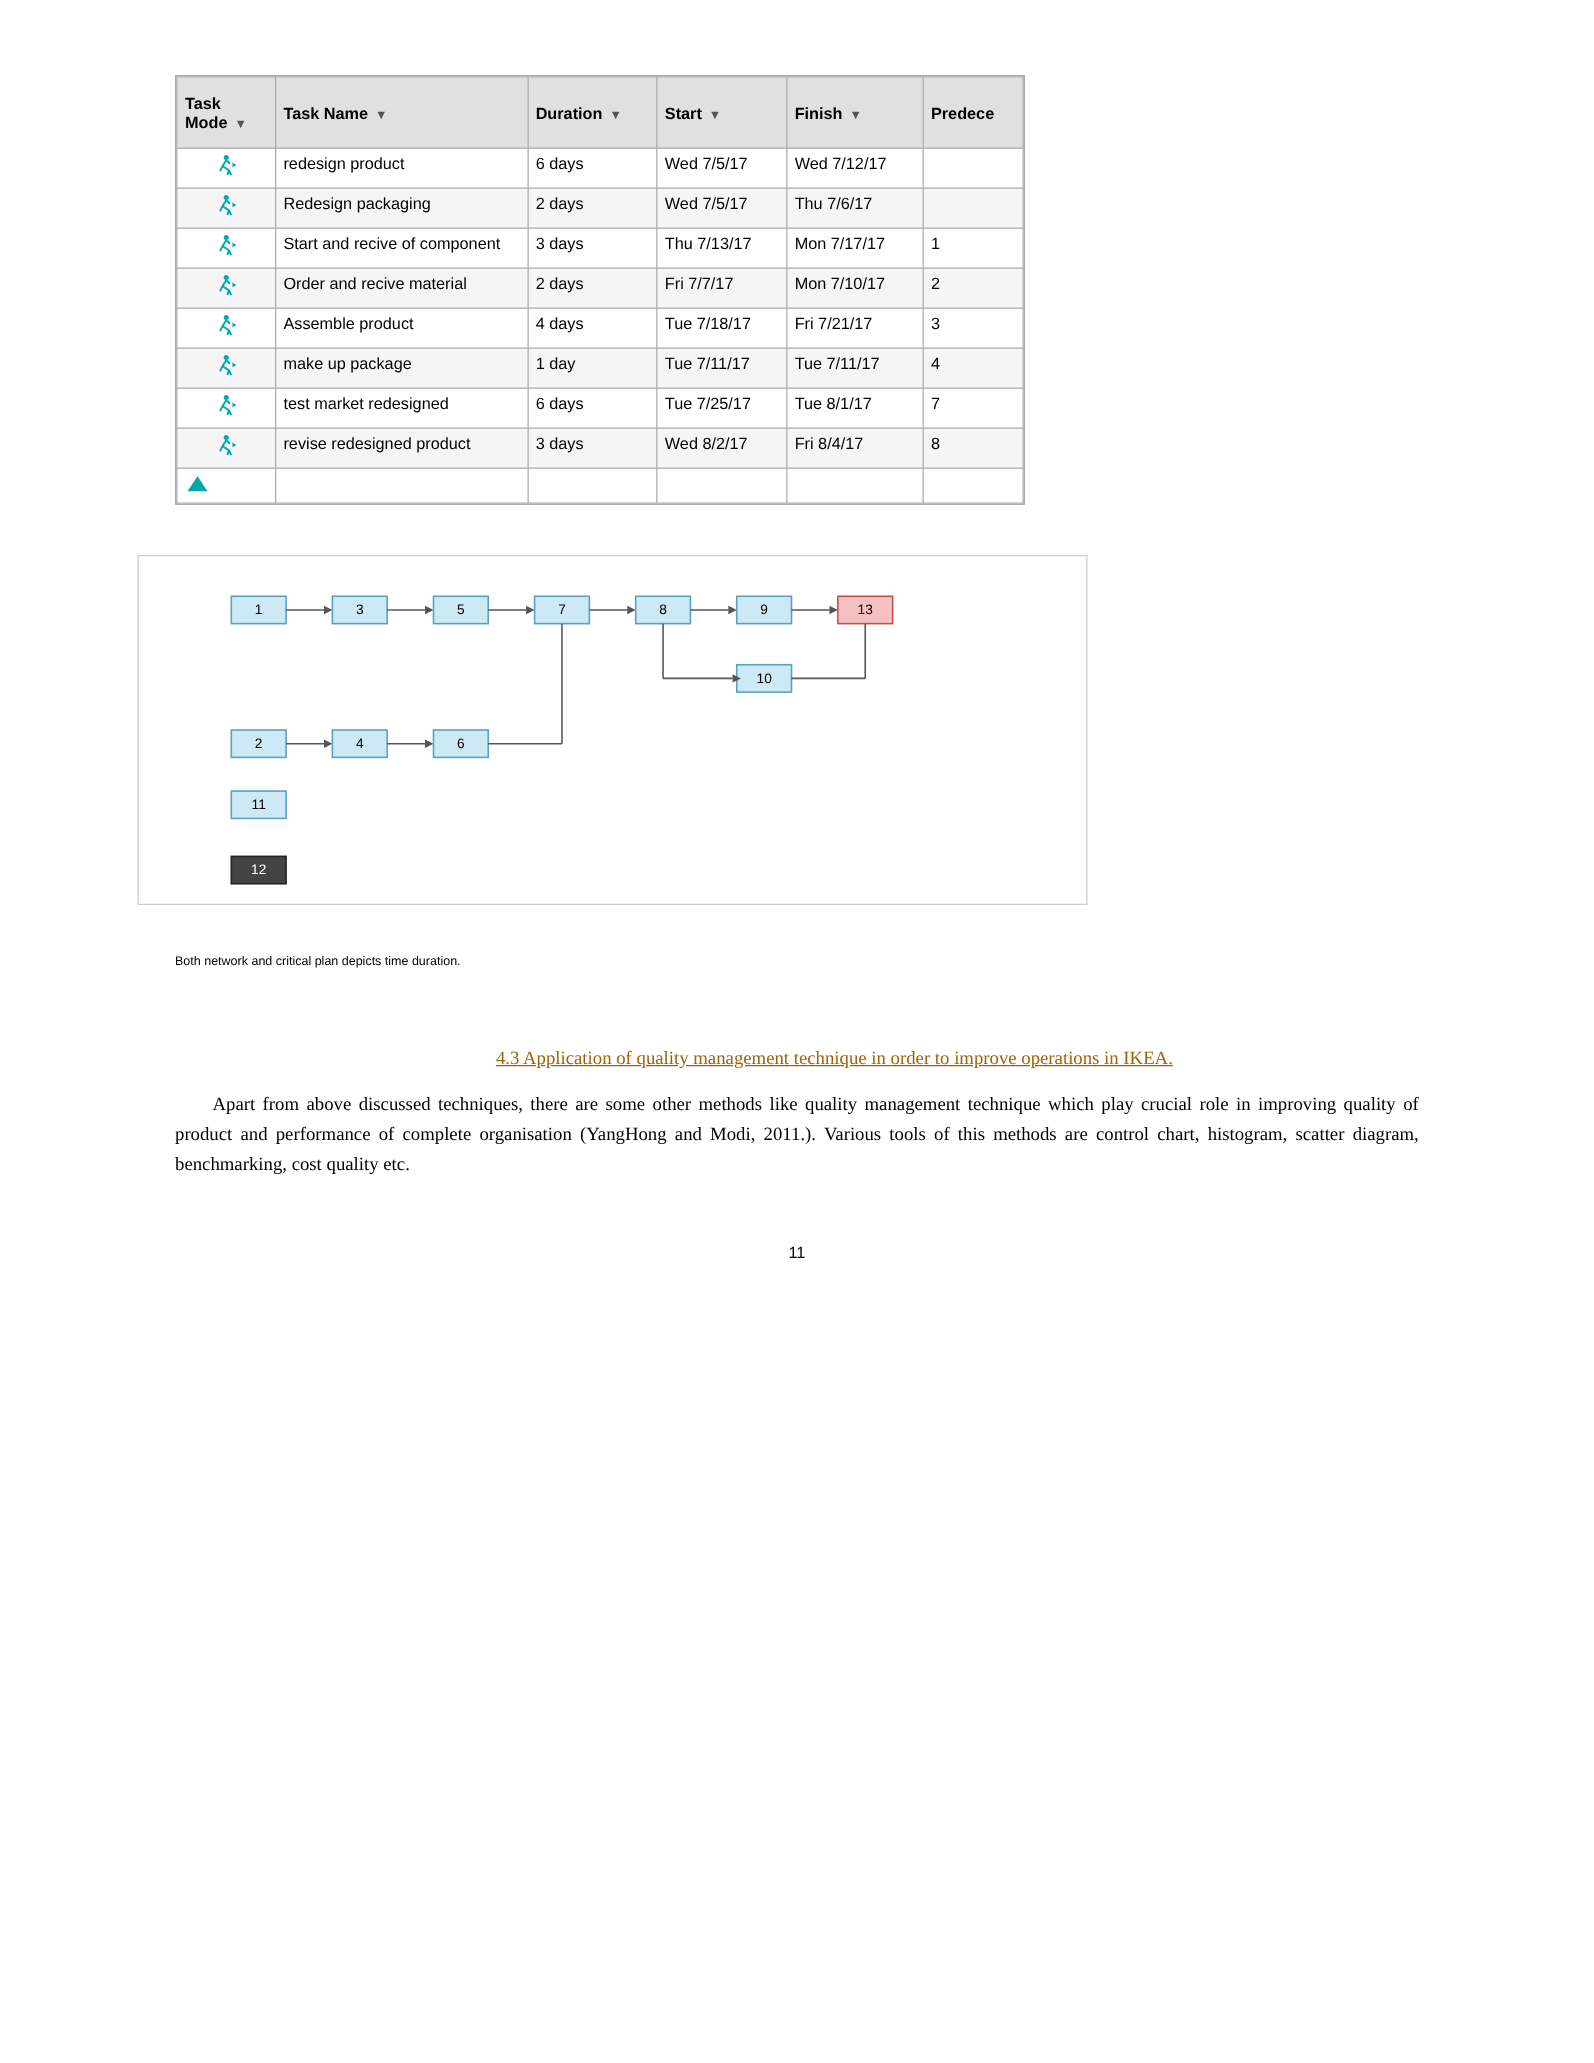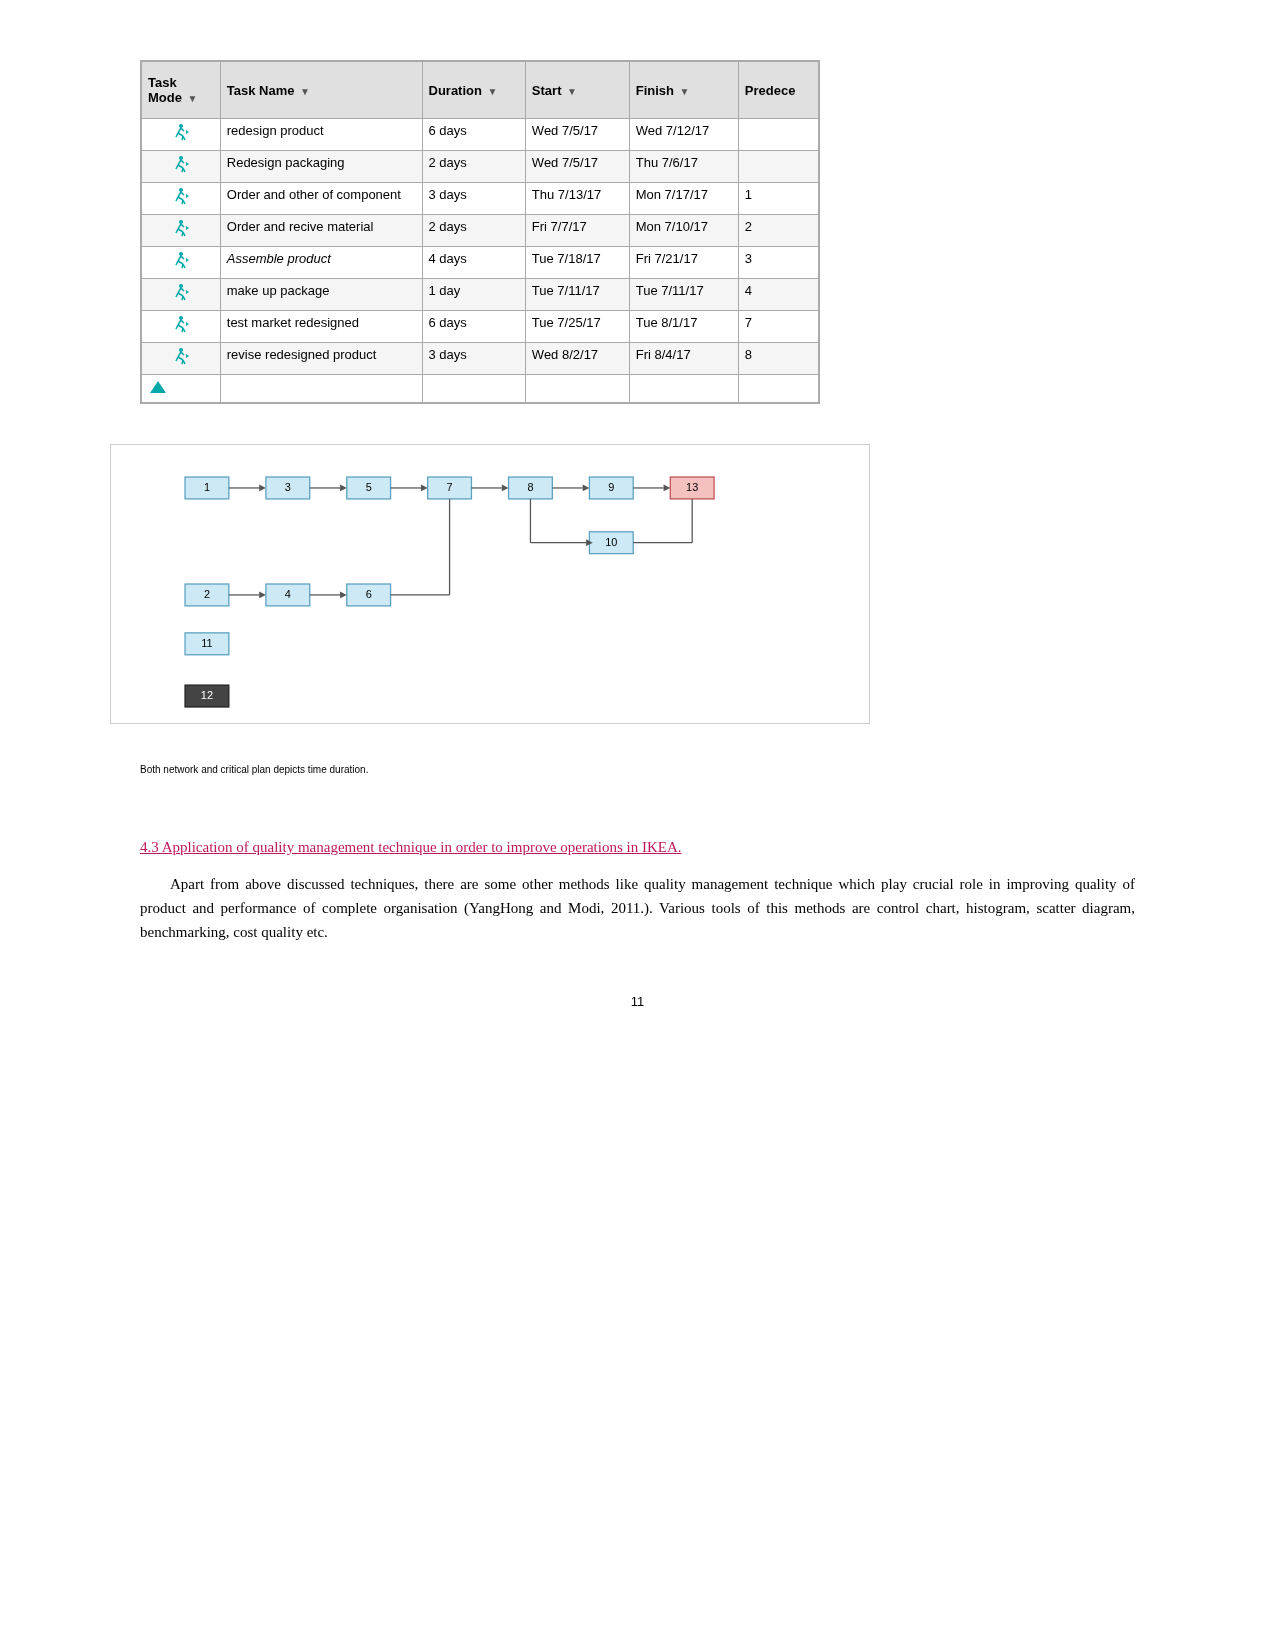--- a/index.html
+++ b/index.html
@@ -76,21 +76,22 @@
       font-family: Arial, sans-serif;
       font-size: 10px;
     }
 
     .section-heading {
       font-family: "Times New Roman", Times, serif;
       font-size: 15px;
       text-decoration: underline;
       margin-left: 60px;
       margin-bottom: 16px;
-      color: #be185d;
+      color: #a16207;
+      text-align: center;
     }
 
     .body-text {
       font-family: "Times New Roman", Times, serif;
       font-size: 15px;
       text-align: justify;
       margin-left: 60px;
       margin-right: 60px;
       line-height: 1.6;
       text-indent: 2em;
@@ -176,21 +177,21 @@
         <circle cx="10" cy="3" r="2" fill="#00a8a8"></circle>
         <line x1="10" y1="5" x2="7" y2="10" stroke="#00a8a8" stroke-width="1.5"></line>
         <line x1="7" y1="10" x2="5" y2="14" stroke="#00a8a8" stroke-width="1.5"></line>
         <line x1="7" y1="10" x2="12" y2="13" stroke="#00a8a8" stroke-width="1.5"></line>
         <line x1="10" y1="5" x2="13" y2="8" stroke="#00a8a8" stroke-width="1.5"></line>
         <line x1="12" y1="13" x2="11" y2="17" stroke="#00a8a8" stroke-width="1.5"></line>
         <line x1="12" y1="13" x2="14" y2="17" stroke="#00a8a8" stroke-width="1.5"></line>
 
         <polygon points="15,7 18,9 15,11" fill="#00a8a8"></polygon>
       </svg></td>
-          <td style="max-width: 160px;">Order and other of component</td>
+          <td style="max-width: 160px;">Start and recive of component</td>
           <td>3 days</td>
           <td>Thu 7/13/17</td>
           <td>Mon 7/17/17</td>
           <td>1</td>
         </tr>
         <tr>
           <td style="text-align: center; padding: 4px;">
       <svg width="20" height="20" viewBox="0 0 20 20">
 
         <circle cx="10" cy="3" r="2" fill="#00a8a8"></circle>
@@ -216,21 +217,21 @@
         <circle cx="10" cy="3" r="2" fill="#00a8a8"></circle>
         <line x1="10" y1="5" x2="7" y2="10" stroke="#00a8a8" stroke-width="1.5"></line>
         <line x1="7" y1="10" x2="5" y2="14" stroke="#00a8a8" stroke-width="1.5"></line>
         <line x1="7" y1="10" x2="12" y2="13" stroke="#00a8a8" stroke-width="1.5"></line>
         <line x1="10" y1="5" x2="13" y2="8" stroke="#00a8a8" stroke-width="1.5"></line>
         <line x1="12" y1="13" x2="11" y2="17" stroke="#00a8a8" stroke-width="1.5"></line>
         <line x1="12" y1="13" x2="14" y2="17" stroke="#00a8a8" stroke-width="1.5"></line>
 
         <polygon points="15,7 18,9 15,11" fill="#00a8a8"></polygon>
       </svg></td>
-          <td style="max-width: 160px; font-style: italic;">Assemble product</td>
+          <td style="max-width: 160px;">Assemble product</td>
           <td>4 days</td>
           <td>Tue 7/18/17</td>
           <td>Fri 7/21/17</td>
           <td>3</td>
         </tr>
         <tr>
           <td style="text-align: center; padding: 4px;">
       <svg width="20" height="20" viewBox="0 0 20 20">
 
         <circle cx="10" cy="3" r="2" fill="#00a8a8"></circle>

